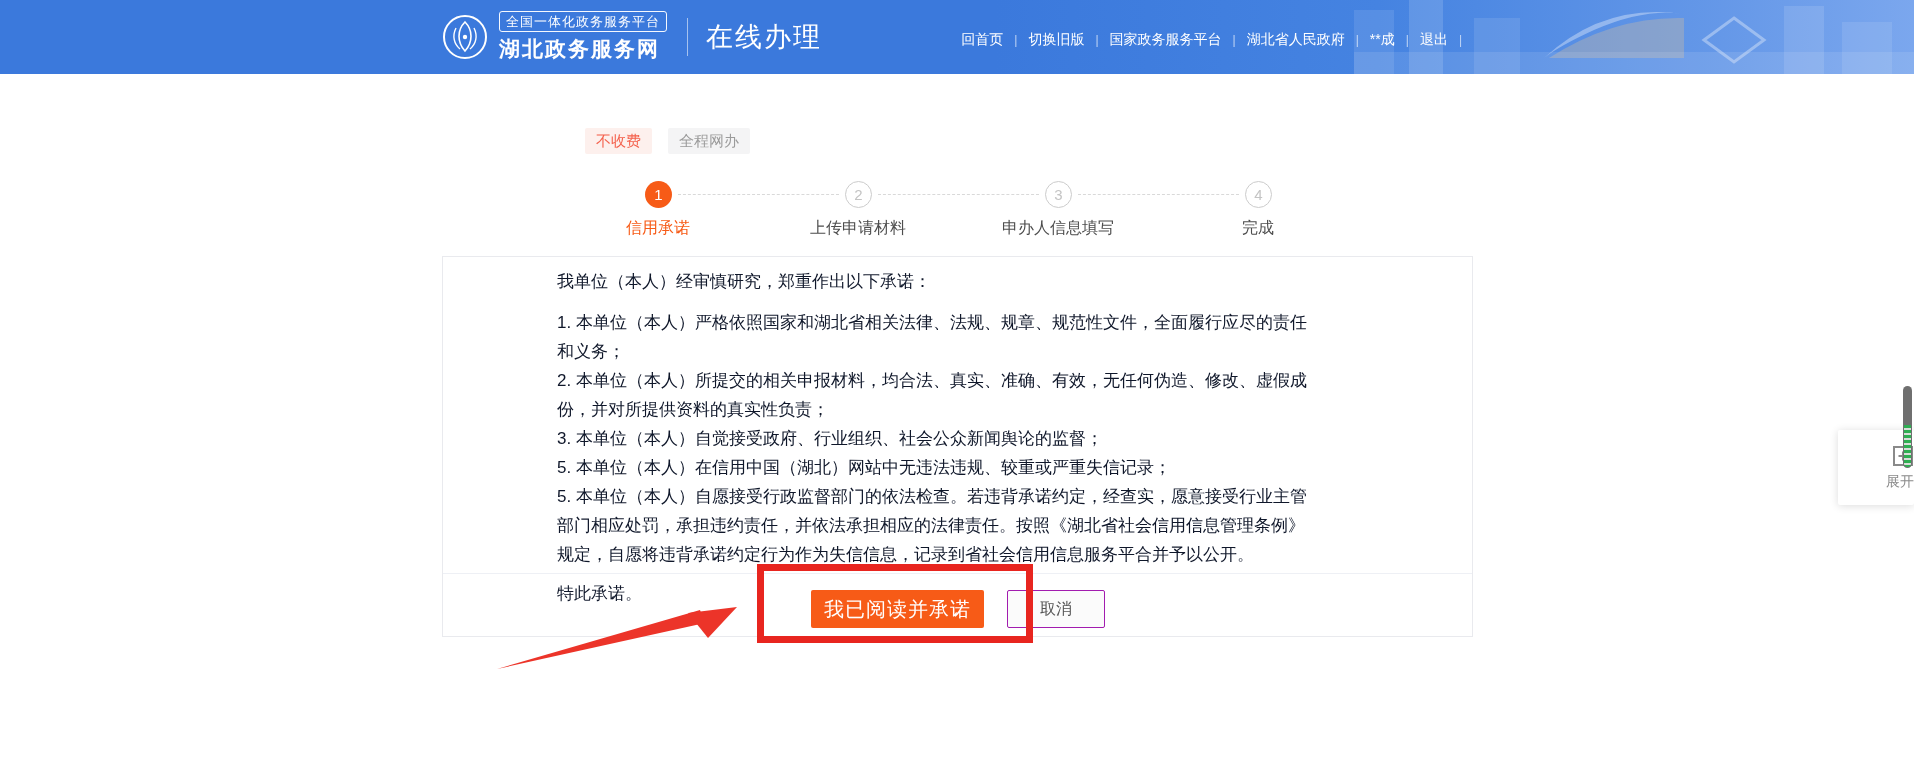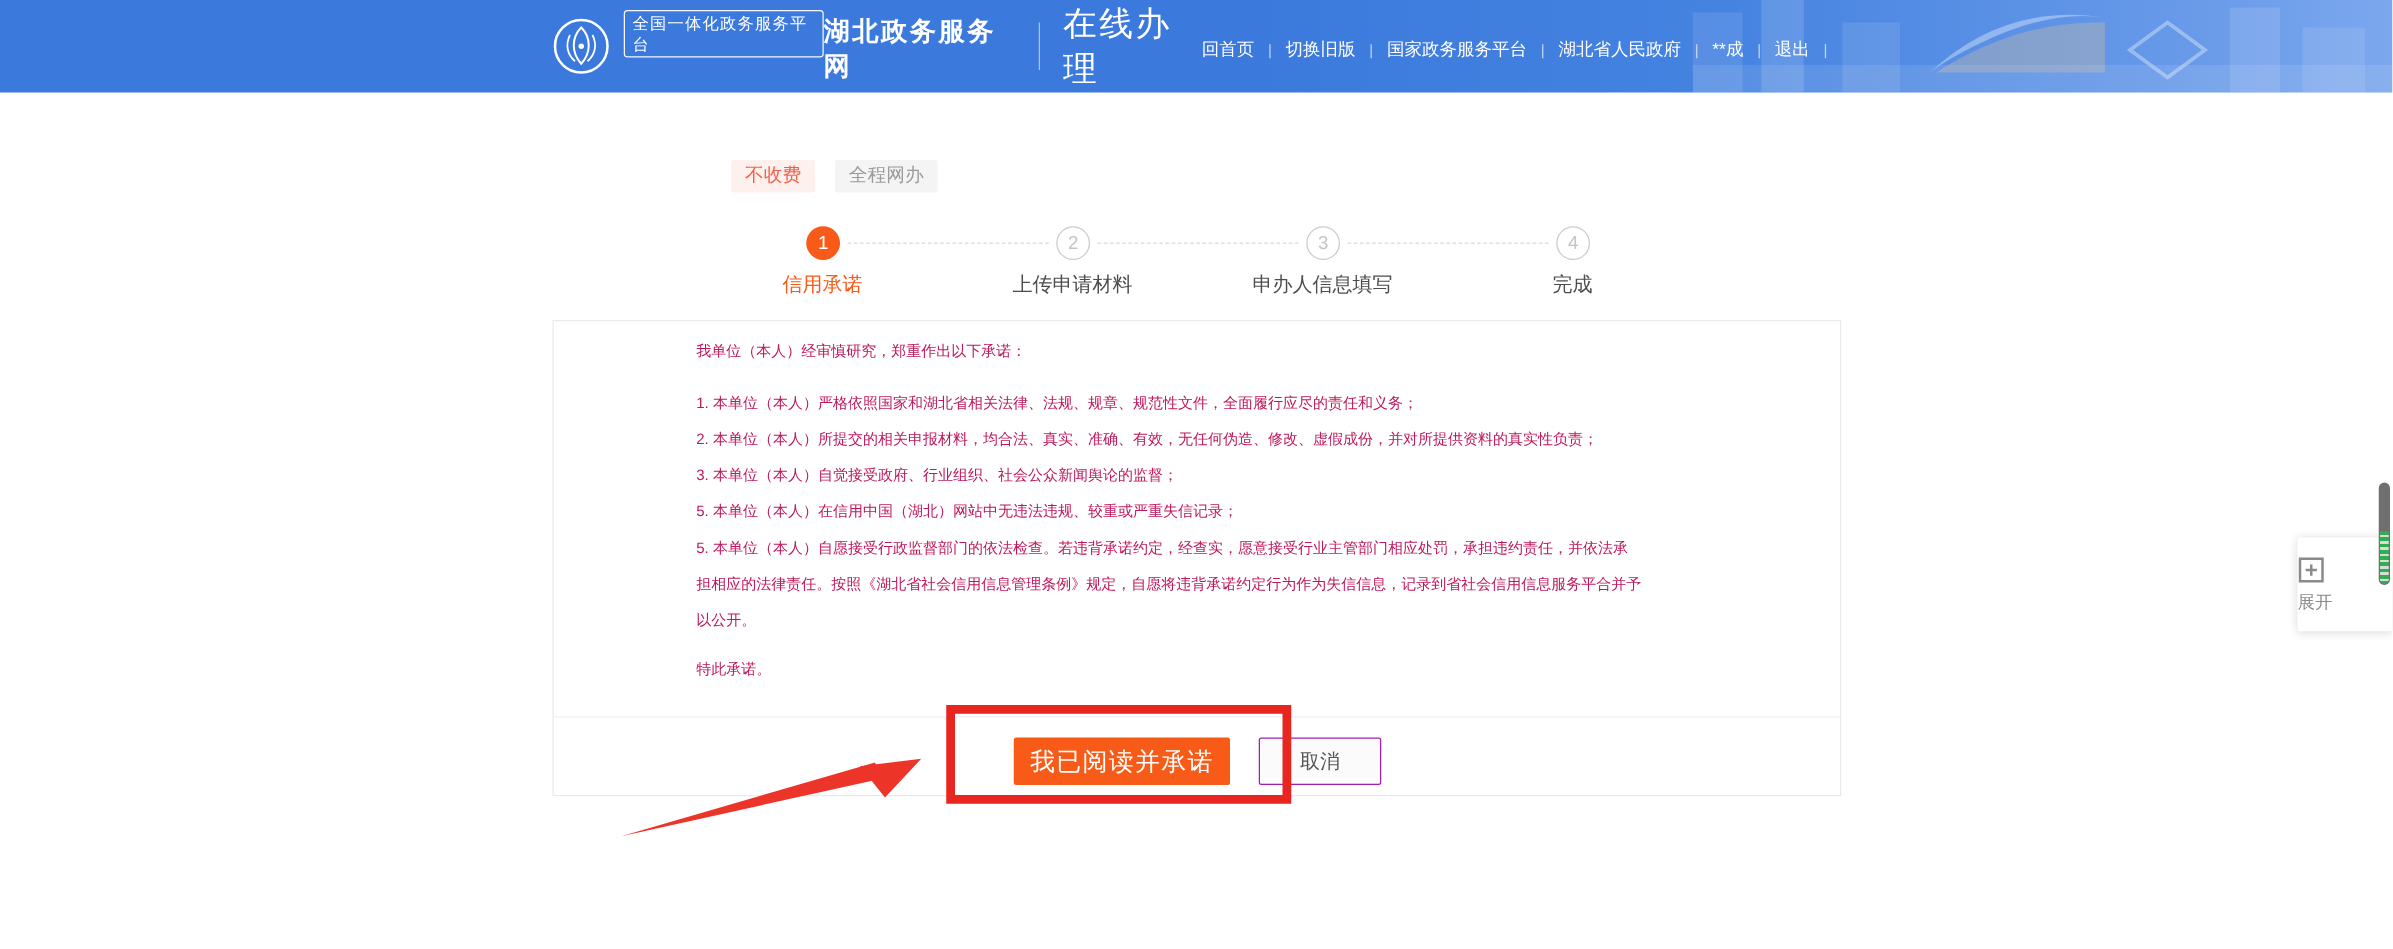--- a/index.html
+++ b/index.html
@@ -13,21 +13,21 @@
     position:absolute; top:0; left:0; width:1914px; height:74px;
     background:linear-gradient(90deg,#3b79dc 0%,#3b79dc 52%,#4583e1 72%,#6598e8 90%,#7ba7ee 100%);
   }
   .header-deco { position:absolute; right:0; top:0; width:560px; height:74px; pointer-events:none; }
   .header-inner {
     position:absolute; left:442px; top:0; width:1031px; height:74px;
     display:flex; align-items:center;
   }
   .logo-group { display:flex; align-items:center; }
   .logo-emblem { width:46px; height:46px; margin-right:11px; flex:none; }
-  .logo-texts { display:flex; align-items:flex-start; }
+  .logo-texts { display:flex; flex-direction:column; align-items:flex-start; }
   .platform-badge {
     color:#fff; font-size:13px; line-height:17px; padding:1px 6px;
     border:1px solid rgba(255,255,255,.95); border-radius:3px; letter-spacing:1px;
   }
   .site-name { color:#fff; font-size:21px; font-weight:bold; letter-spacing:2px; margin-top:3px; }
   .header-vline { width:1px; height:38px; background:rgba(255,255,255,.55); margin:0 18px 0 20px; }
   .section-title { color:#fff; font-size:27px; letter-spacing:2px; }
   .header-nav { margin-left:auto; display:flex; align-items:center; font-size:14px; margin-top:6px;}
   .header-nav a { color:#fff; text-decoration:none; cursor:pointer; white-space:nowrap; }
   .nav-sep { color:rgba(255,255,255,.65); margin:0 11px; font-size:12px; }
@@ -53,21 +53,21 @@
   .sc1 { left:203px; } .sc2 { left:403px; } .sc3 { left:603px; } .sc4 { left:803px; }
   .sl1 { left:126px; } .sl2 { left:326px; } .sl3 { left:526px; } .sl4 { left:726px; }
   .seg1 { left:236px; width:161px; } .seg2 { left:436px; width:161px; } .seg3 { left:636px; width:161px; }
 
   
   .commit-box {
     position:absolute; left:442px; top:256px; width:1031px; height:381px;
     background:#fff; border:1px solid #e9eaee;
   }
   .commit-text {
-    padding:10px 158px 0 114px; font-size:12px; line-height:29px; color:#be185d;
+    padding:10px 158px 0 114px; font-size:17px; line-height:29px; color:#0f172a;
   }
   .commit-intro { margin-bottom:12px; }
   .commit-item { margin:0; }
   .commit-closing { margin-top:10px; }
   .box-divider { position:absolute; top:316px; left:0; width:100%; border-top:1px solid #eef0f5; }
   .btn-confirm {
     position:absolute; left:368px; top:333px; width:173px; height:38px;
     background:#f75b17; color:#fff; border:none; border-radius:2px;
     font-size:20px; font-family:inherit; cursor:pointer; letter-spacing:1px;
   }
@@ -81,21 +81,21 @@
   .annot-rect {
     position:absolute; left:757px; top:564px; width:276px; height:79px;
     border:7px solid #e8251f; pointer-events:none;
   }
   .annot-arrow { position:absolute; left:478px; top:592px; width:300px; height:100px; pointer-events:none; }
 
   
   .float-panel {
     position:absolute; left:1838px; top:430px; width:76px; height:75px;
     background:#fff; box-shadow:0 1px 8px rgba(0,0,0,.14); border-radius:2px;
-    display:flex; flex-direction:column; align-items:flex-start; justify-content:center; cursor:pointer;
+    display:flex; flex-direction:column; align-items:flex-end; justify-content:center; cursor:pointer;
   }
   .float-panel .expand-label { font-size:14px; color:#8a8a8a; margin-top:6px; }
   .scroll-widget {
     position:absolute; left:1903px; top:386px; width:9px; height:82px;
     background:#6f6f6f; border-radius:5px; overflow:hidden;
   }
   .scroll-widget .stripes {
     position:absolute; left:1px; right:1px; bottom:1px; height:42px;
     background:repeating-linear-gradient(180deg,#2fae52 0 3px,#d7ddd7 3px 5px);
     border-radius:0 0 4px 4px;

